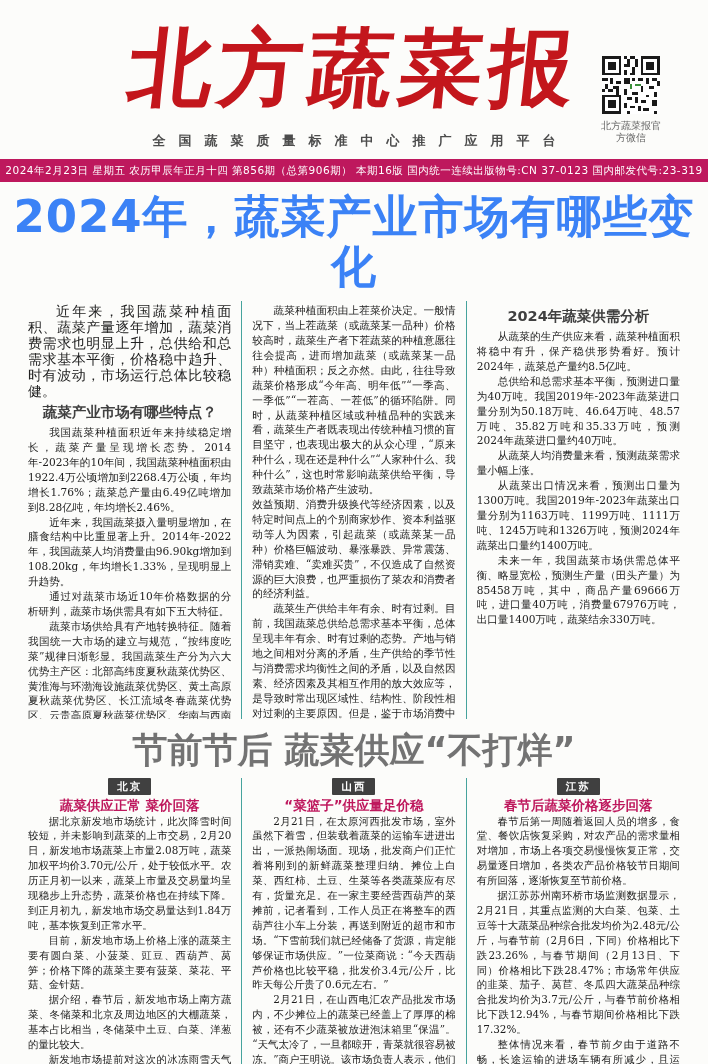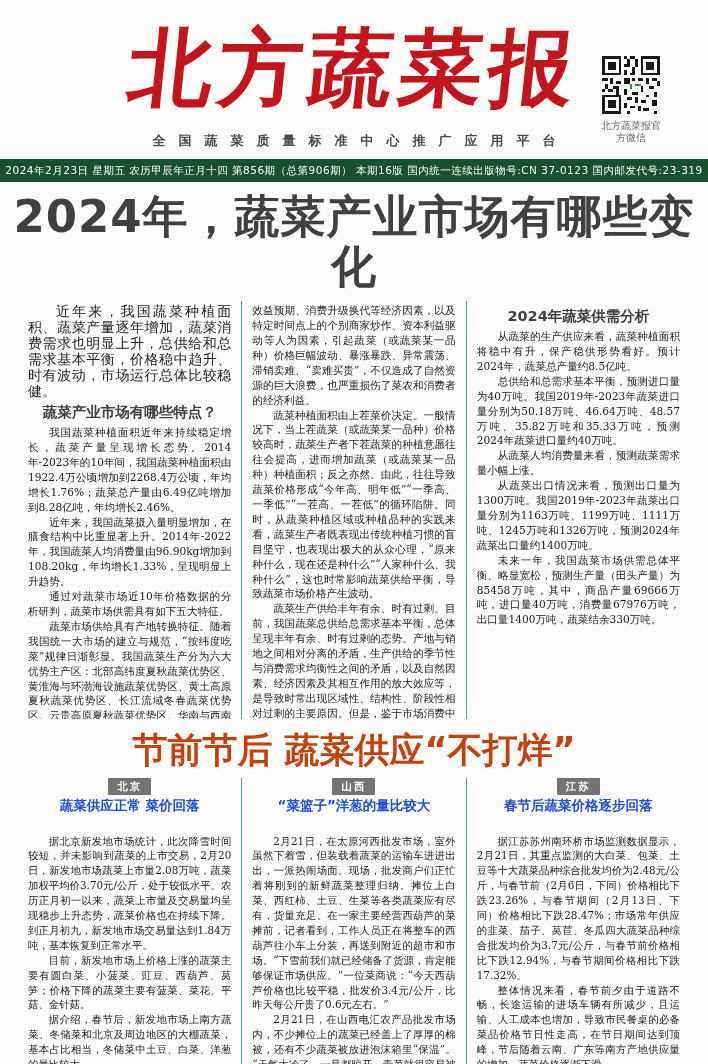--- a/index.html
+++ b/index.html
@@ -15,31 +15,31 @@
     font-family:"DejaVu Serif",serif;
   }
   .qr-block{position:absolute;right:44px;top:56px;width:66px;text-align:center;}
   .qr-caption{font-size:10px;color:#666;margin-top:2px;letter-spacing:0;line-height:1.2;
     font-family:"DejaVu Sans",sans-serif;}
   .subtitle{
     text-align:center;font-size:13px;letter-spacing:13px;text-indent:13px;
     color:#4c4c4c;margin-top:20px;font-weight:600;font-family:"DejaVu Sans",sans-serif;
   }
   .info-bar{
-    margin-top:9px;background:#14532d;color:#fff;text-align:center;
+    margin-top:9px;background:#be185d;color:#fff;text-align:center;
     font-size:10.5px;padding:5px 0 4px;font-family:"DejaVu Sans",sans-serif;letter-spacing:.5px;
   }
   
   .headline1{
     text-align:center;font-size:45px;font-weight:900;margin:10px 1px 10px;
-    letter-spacing:1px;color:#404040;font-family:"DejaVu Sans",sans-serif;line-height:1.1;
+    letter-spacing:1px;color:#3b82f6;font-family:"DejaVu Sans",sans-serif;line-height:1.1;
   }
   .headline2{
     text-align:center;font-size:35px;font-weight:900;margin:12px 0 8px;
-    color:#c2410c;font-family:"DejaVu Sans",sans-serif;line-height:1.1;
+    color:#737373;font-family:"DejaVu Sans",sans-serif;line-height:1.1;
   }
   
   .cols{display:flex;padding:0 18px;}
   .col{
     flex:1;padding:2px 10px 0;height:416px;overflow:hidden;
     font-size:10.6px;line-height:14.9px;text-align:justify;
   }
   .col + .col{border-left:1px solid #46a39d;}
   .para{margin:0;text-indent:2em;}
   .para.noindent{text-indent:0;}
@@ -49,27 +49,27 @@
     font-family:"DejaVu Sans",sans-serif;color:#404040;
   }
   
   .regions{display:flex;padding:0 18px;margin-top:4px;}
   .region{
     flex:1;padding:0 10px;height:312px;overflow:hidden;
     font-size:10.4px;line-height:14.9px;text-align:justify;
   }
   .region + .region{border-left:1px solid #46a39d;}
   .region-tag{
-    width:fit-content;margin:0 auto 3px;background:#737373;color:#fff;
+    width:fit-content;margin:0 auto 3px;background:#404040;color:#fff;
     font-size:10.5px;font-weight:bold;padding:1px 9px;border-radius:1px;
     font-family:"DejaVu Sans",sans-serif;letter-spacing:2px;
   }
   .region-head{
-    text-align:center;font-weight:bold;font-size:13.5px;margin-bottom:21px;
-    font-family:"DejaVu Sans",sans-serif;color:#1d4ed8;
+    text-align:center;font-weight:bold;font-size:13.5px;margin-bottom:1px;
+    font-family:"DejaVu Sans",sans-serif;color:#be185d;
   }
 </style>
 </head>
 <body>
 
 <div class="page">
 
   <header>
     <div class="masthead-row">
       <div class="masthead-title">北方蔬菜报</div>
@@ -139,22 +139,22 @@
     <div class="col">
       <p class="para intro">近年来，我国蔬菜种植面积、蔬菜产量逐年增加，蔬菜消费需求也明显上升，总供给和总需求基本平衡，价格稳中趋升、时有波动，市场运行总体比较稳健。</p>
       <div class="subhead">蔬菜产业市场有哪些特点？</div>
       <p class="para">我国蔬菜种植面积近年来持续稳定增长，蔬菜产量呈现增长态势。2014年-2023年的10年间，我国蔬菜种植面积由1922.4万公顷增加到2268.4万公顷，年均增长1.76%；蔬菜总产量由6.49亿吨增加到8.28亿吨，年均增长2.46%。</p>
       <p class="para">近年来，我国蔬菜摄入量明显增加，在膳食结构中比重显著上升。2014年-2022年，我国蔬菜人均消费量由96.90kg增加到108.20kg，年均增长1.33%，呈现明显上升趋势。</p>
       <p class="para">通过对蔬菜市场近10年价格数据的分析研判，蔬菜市场供需具有如下五大特征。</p>
       <p class="para">蔬菜市场供给具有产地转换特征。随着我国统一大市场的建立与规范，“按纬度吃菜”规律日渐彰显。我国蔬菜生产分为六大优势主产区：北部高纬度夏秋蔬菜优势区、黄淮海与环渤海设施蔬菜优势区、黄土高原夏秋蔬菜优势区、长江流域冬春蔬菜优势区、云贵高原夏秋蔬菜优势区、华南与西南热区冬春蔬菜优势区。</p>
 
     </div>
     <div class="col">
+      <p class="para">蔬菜种植面积由上茬菜价决定。一般情况下，当上茬蔬菜（或蔬菜某一品种）价格较高时，蔬菜生产者下茬蔬菜的种植意愿往往会提高，进而增加蔬菜（或蔬菜某一品种）种植面积；反之亦然。由此，往往导致蔬菜价格形成“今年高、明年低”“一季高、一季低”“一茬高、一茬低”的循环陷阱。同时，从蔬菜种植区域或种植品种的实践来看，蔬菜生产者既表现出传统种植习惯的盲目坚守，也表现出极大的从众心理，“原来种什么，现在还是种什么”“人家种什么、我种什么”，这也时常影响蔬菜供给平衡，导致蔬菜市场价格产生波动。</p>
       <p class="para noindent">效益预期、消费升级换代等经济因素，以及特定时间点上的个别商家炒作、资本利益驱动等人为因素，引起蔬菜（或蔬菜某一品种）价格巨幅波动、暴涨暴跌、异常震荡、滞销卖难、“卖难买贵”，不仅造成了自然资源的巨大浪费，也严重损伤了菜农和消费者的经济利益。</p>
-      <p class="para">蔬菜种植面积由上茬菜价决定。一般情况下，当上茬蔬菜（或蔬菜某一品种）价格较高时，蔬菜生产者下茬蔬菜的种植意愿往往会提高，进而增加蔬菜（或蔬菜某一品种）种植面积；反之亦然。由此，往往导致蔬菜价格形成“今年高、明年低”“一季高、一季低”“一茬高、一茬低”的循环陷阱。同时，从蔬菜种植区域或种植品种的实践来看，蔬菜生产者既表现出传统种植习惯的盲目坚守，也表现出极大的从众心理，“原来种什么，现在还是种什么”“人家种什么、我种什么”，这也时常影响蔬菜供给平衡，导致蔬菜市场价格产生波动。</p>
       <p class="para">蔬菜生产供给丰年有余、时有过剩。目前，我国蔬菜总供给总需求基本平衡，总体呈现丰年有余、时有过剩的态势。产地与销地之间相对分离的矛盾，生产供给的季节性与消费需求均衡性之间的矛盾，以及自然因素、经济因素及其相互作用的放大效应等，是导致时常出现区域性、结构性、阶段性相对过剩的主要原因。但是，鉴于市场消费中蔬菜品种之间替代性较强、蔬菜部分品种生产周期较短且速生蔬菜品种丰富、蔬菜产销信息对称与匹配等有利因素，蔬菜市场的供给需求具有很强的韧性、弹性和自我调节能力，因此，一般情况下，蔬菜相对过剩持续时间比较短暂。</p>
 
     </div>
     <div class="col">
       <div class="subhead">2024年蔬菜供需分析</div>
       <p class="para">从蔬菜的生产供应来看，蔬菜种植面积将稳中有升，保产稳供形势看好。预计2024年，蔬菜总产量约8.5亿吨。</p>
       <p class="para">总供给和总需求基本平衡，预测进口量为40万吨。我国2019年-2023年蔬菜进口量分别为50.18万吨、46.64万吨、48.57万吨、35.82万吨和35.33万吨，预测2024年蔬菜进口量约40万吨。</p>
       <p class="para">从蔬菜人均消费量来看，预测蔬菜需求量小幅上涨。</p>
       <p class="para">从蔬菜出口情况来看，预测出口量为1300万吨。我国2019年-2023年蔬菜出口量分别为1163万吨、1199万吨、1111万吨、1245万吨和1326万吨，预测2024年蔬菜出口量约1400万吨。</p>
       <p class="para">未来一年，我国蔬菜市场供需总体平衡、略显宽松，预测生产量（田头产量）为85458万吨，其中，商品产量69666万吨，进口量40万吨，消费量67976万吨，出口量1400万吨，蔬菜结余330万吨。</p>
@@ -169,26 +169,27 @@
       <div class="region-tag">北京</div>
       <div class="region-head">蔬菜供应正常 菜价回落</div>
       <p class="para">据北京新发地市场统计，此次降雪时间较短，并未影响到蔬菜的上市交易，2月20日，新发地市场蔬菜上市量2.08万吨，蔬菜加权平均价3.70元/公斤，处于较低水平。农历正月初一以来，蔬菜上市量及交易量均呈现稳步上升态势，蔬菜价格也在持续下降。到正月初九，新发地市场交易量达到1.84万吨，基本恢复到正常水平。</p>
       <p class="para">目前，新发地市场上价格上涨的蔬菜主要有圆白菜、小菠菜、豇豆、西葫芦、莴笋；价格下降的蔬菜主要有菠菜、菜花、平菇、金针菇。</p>
       <p class="para">据介绍，春节后，新发地市场上南方蔬菜、冬储菜和北京及周边地区的大棚蔬菜，基本占比相当，冬储菜中土豆、白菜、洋葱的量比较大。</p>
       <p class="para">新发地市场提前对这次的冰冻雨雪天气进行了防范，比如经营湖北圆白菜的商户增加了上市量，使得湖北圆白菜的价格略有下滑。但商户反映，目前湖北已经出现冻雨，随后会影响收购，价格下降属于暂时现象。河北大葱的收购价格有所抬头，主要原因是节后需求复苏，到地收购的菜商增多。</p>
 
     </div>
     <div class="region">
       <div class="region-tag">山西</div>
-      <div class="region-head">“菜篮子”洋葱的量比较大</div>
+      <div class="region-head">“菜篮子”供应量足价稳</div>
       <p class="para">2月21日，在太原河西批发市场，室外虽然下着雪，但装载着蔬菜的运输车进进出出，一派热闹场面。现场，批发商户们正忙着将刚到的新鲜蔬菜整理归纳。摊位上白菜、西红柿、土豆、生菜等各类蔬菜应有尽有，货量充足。在一家主要经营西葫芦的菜摊前，记者看到，工作人员正在将整车的西葫芦往小车上分装，再送到附近的超市和市场。“下雪前我们就已经储备了货源，肯定能够保证市场供应。”一位菜商说：“今天西葫芦价格也比较平稳，批发价3.4元/公斤，比昨天每公斤贵了0.6元左右。”</p>
       <p class="para">2月21日，在山西电汇农产品批发市场内，不少摊位上的蔬菜已经盖上了厚厚的棉被，还有不少蔬菜被放进泡沫箱里“保温”。“天气太冷了，一旦都晾开，青菜就很容易被冻。”商户王明说。该市场负责人表示，他们早就根据天气预报提前通知商户进行防寒工作，并动员商户做好蔬菜的采购和储备，提高市场供应能力。“近期的气温有所回升，本地很多大棚菜长势很好，货源供应充足，菜价就比较稳定，有部分绿叶菜还在降价。这场大雪暂时不会影响供销关系，部分绿叶菜不易储存，甚至会降价销售。”王明说，“今天生菜批发价1.8元/公斤，比昨天每公斤便宜了0.8元。”</p>
     </div>
     <div class="region">
       <div class="region-tag">江苏</div>
       <div class="region-head">春节后蔬菜价格逐步回落</div>
+      <p class="para">春节后第一周随着返回人员的增多，食堂、餐饮店恢复采购，对农产品的需求量相对增加，市场上各项交易慢慢恢复正常，交易量逐日增加，各类农产品价格较节日期间有所回落，逐渐恢复至节前价格。</p>
       <p class="para">据江苏苏州南环桥市场监测数据显示，2月21日，其重点监测的大白菜、包菜、土豆等十大蔬菜品种综合批发均价为2.48元/公斤，与春节前（2月6日，下同）价格相比下跌23.26%，与春节期间（2月13日、下同）价格相比下跌28.47%；市场常年供应的韭菜、茄子、莴苣、冬瓜四大蔬菜品种综合批发均价为3.7元/公斤，与春节前价格相比下跌12.94%，与春节期间价格相比下跌17.32%。</p>
       <p class="para">整体情况来看，春节前夕由于道路不畅，长途运输的进场车辆有所减少，且运输、人工成本也增加，导致市民餐桌的必备菜品价格节日性走高，在节日期间达到顶峰，节后随着云南、广东等南方产地供应量的增加，蔬菜价格逐渐下滑。</p>
 
     </div>
   </section>
 
 </div>
 
 </body></html>

